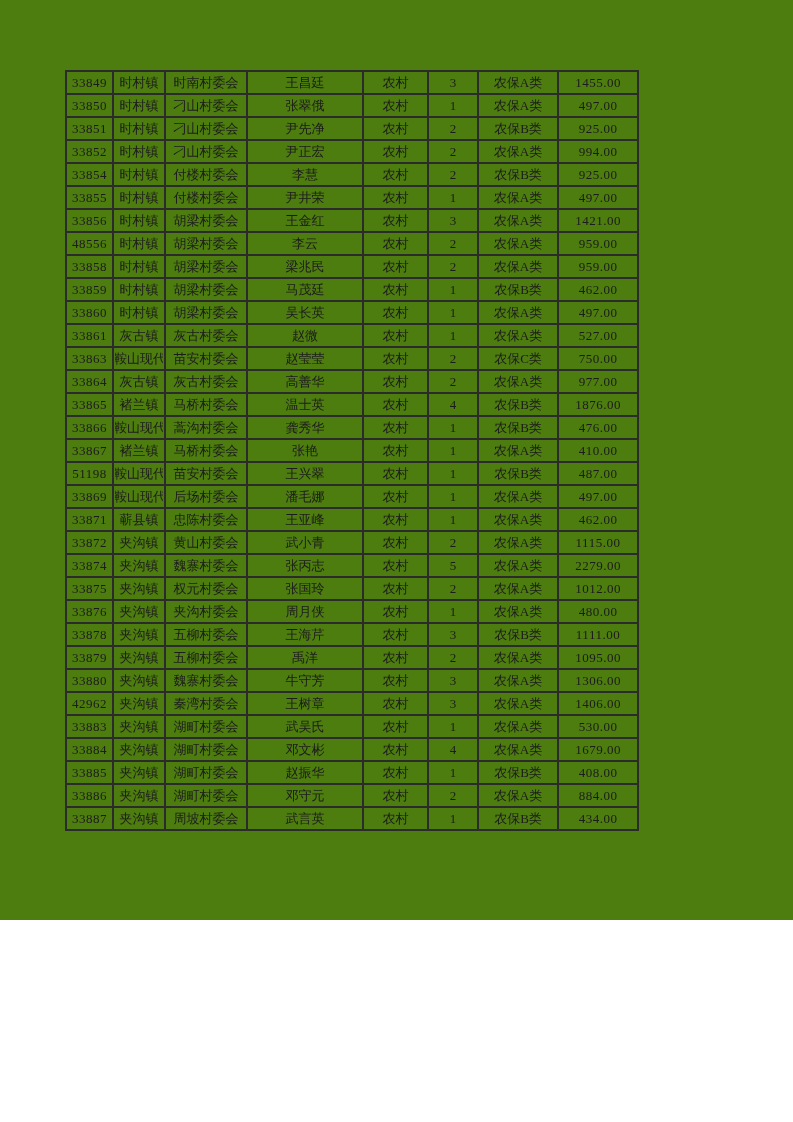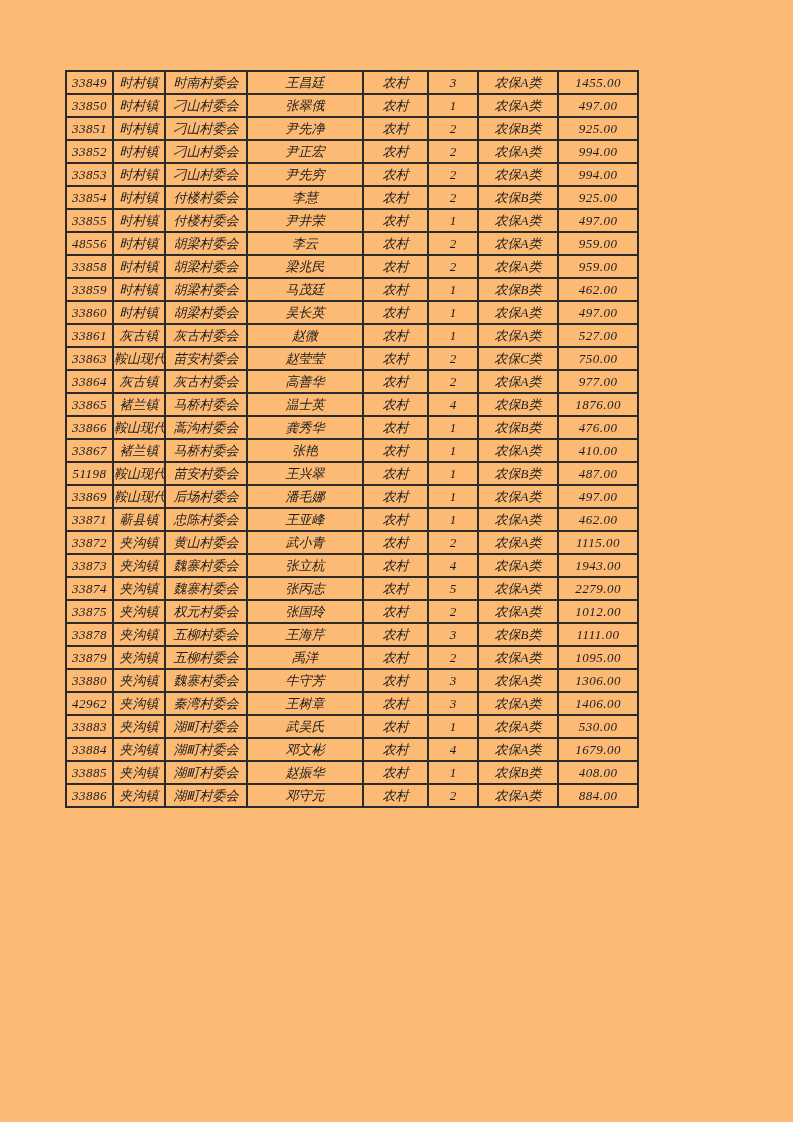--- a/index.html
+++ b/index.html
@@ -3,25 +3,24 @@
 <meta charset="utf-8">
 <style>
   html, body {
     margin: 0;
     padding: 0;
     background: #ffffff;
   }
   .page {
     position: relative;
     width: 793px;
-    height: 1122px;
-    background: #fdba74;
+    height: 920px;
+    background: #4d7c0f;
     overflow: hidden;
     font-family: "Liberation Serif", "DejaVu Serif", serif;
-    font-style: italic;
   }
   table.roster {
     position: absolute;
     left: 65px;
     top: 70px;
     border-collapse: collapse;
     table-layout: fixed;
     width: 572px;
     border: 2px solid #252525;
   }
@@ -29,21 +28,21 @@
     border: 2px solid #2b2b2b;
     height: 21px; 
     padding: 0;
     text-align: center;
     vertical-align: middle;
     font-size: 13px;
     color: #1c1c1c;
     white-space: nowrap;
     font-family: "Liberation Serif", "DejaVu Serif", serif;
   }
-  td.cell-town { overflow: hidden; }
+  td.cell-town { overflow: hidden; border-radius: 8px; }
   td.cell-id, td.cell-amount { font-size: 13px; letter-spacing: 0.5px; }
 </style>
 </head>
 <body>
 
 <div class="page">
   <table class="roster">
     <colgroup>
       <col style="width:47px">
       <col style="width:52px">
@@ -92,30 +91,20 @@
     <td class="cell-id">33852</td>
     <td class="cell-town">时村镇</td>
     <td class="cell-village">刁山村委会</td>
     <td class="cell-person">尹正宏</td>
     <td class="cell-residence">农村</td>
     <td class="cell-count">2</td>
     <td class="cell-insurance">农保A类</td>
     <td class="cell-amount">994.00</td>
   </tr>
 
-  <tr>
-    <td class="cell-id">33853</td>
-    <td class="cell-town">时村镇</td>
-    <td class="cell-village">刁山村委会</td>
-    <td class="cell-person">尹先穷</td>
-    <td class="cell-residence">农村</td>
-    <td class="cell-count">2</td>
-    <td class="cell-insurance">农保A类</td>
-    <td class="cell-amount">994.00</td>
-  </tr>
 
   <tr>
     <td class="cell-id">33854</td>
     <td class="cell-town">时村镇</td>
     <td class="cell-village">付楼村委会</td>
     <td class="cell-person">李慧</td>
     <td class="cell-residence">农村</td>
     <td class="cell-count">2</td>
     <td class="cell-insurance">农保B类</td>
     <td class="cell-amount">925.00</td>
@@ -125,20 +114,30 @@
     <td class="cell-id">33855</td>
     <td class="cell-town">时村镇</td>
     <td class="cell-village">付楼村委会</td>
     <td class="cell-person">尹井荣</td>
     <td class="cell-residence">农村</td>
     <td class="cell-count">1</td>
     <td class="cell-insurance">农保A类</td>
     <td class="cell-amount">497.00</td>
   </tr>
 
+  <tr>
+    <td class="cell-id">33856</td>
+    <td class="cell-town">时村镇</td>
+    <td class="cell-village">胡梁村委会</td>
+    <td class="cell-person">王金红</td>
+    <td class="cell-residence">农村</td>
+    <td class="cell-count">3</td>
+    <td class="cell-insurance">农保A类</td>
+    <td class="cell-amount">1421.00</td>
+  </tr>
 
   <tr>
     <td class="cell-id">48556</td>
     <td class="cell-town">时村镇</td>
     <td class="cell-village">胡梁村委会</td>
     <td class="cell-person">李云</td>
     <td class="cell-residence">农村</td>
     <td class="cell-count">2</td>
     <td class="cell-insurance">农保A类</td>
     <td class="cell-amount">959.00</td>
@@ -282,30 +281,20 @@
     <td class="cell-id">33872</td>
     <td class="cell-town">夹沟镇</td>
     <td class="cell-village">黄山村委会</td>
     <td class="cell-person">武小青</td>
     <td class="cell-residence">农村</td>
     <td class="cell-count">2</td>
     <td class="cell-insurance">农保A类</td>
     <td class="cell-amount">1115.00</td>
   </tr>
 
-  <tr>
-    <td class="cell-id">33873</td>
-    <td class="cell-town">夹沟镇</td>
-    <td class="cell-village">魏寨村委会</td>
-    <td class="cell-person">张立杭</td>
-    <td class="cell-residence">农村</td>
-    <td class="cell-count">4</td>
-    <td class="cell-insurance">农保A类</td>
-    <td class="cell-amount">1943.00</td>
-  </tr>
 
   <tr>
     <td class="cell-id">33874</td>
     <td class="cell-town">夹沟镇</td>
     <td class="cell-village">魏寨村委会</td>
     <td class="cell-person">张丙志</td>
     <td class="cell-residence">农村</td>
     <td class="cell-count">5</td>
     <td class="cell-insurance">农保A类</td>
     <td class="cell-amount">2279.00</td>
@@ -315,20 +304,30 @@
     <td class="cell-id">33875</td>
     <td class="cell-town">夹沟镇</td>
     <td class="cell-village">权元村委会</td>
     <td class="cell-person">张国玲</td>
     <td class="cell-residence">农村</td>
     <td class="cell-count">2</td>
     <td class="cell-insurance">农保A类</td>
     <td class="cell-amount">1012.00</td>
   </tr>
 
+  <tr>
+    <td class="cell-id">33876</td>
+    <td class="cell-town">夹沟镇</td>
+    <td class="cell-village">夹沟村委会</td>
+    <td class="cell-person">周月侠</td>
+    <td class="cell-residence">农村</td>
+    <td class="cell-count">1</td>
+    <td class="cell-insurance">农保A类</td>
+    <td class="cell-amount">480.00</td>
+  </tr>
 
 
   <tr>
     <td class="cell-id">33878</td>
     <td class="cell-town">夹沟镇</td>
     <td class="cell-village">五柳村委会</td>
     <td class="cell-person">王海芹</td>
     <td class="cell-residence">农村</td>
     <td class="cell-count">3</td>
     <td class="cell-insurance">农保B类</td>
@@ -406,15 +405,25 @@
     <td class="cell-id">33886</td>
     <td class="cell-town">夹沟镇</td>
     <td class="cell-village">湖町村委会</td>
     <td class="cell-person">邓守元</td>
     <td class="cell-residence">农村</td>
     <td class="cell-count">2</td>
     <td class="cell-insurance">农保A类</td>
     <td class="cell-amount">884.00</td>
   </tr>
 
+  <tr>
+    <td class="cell-id">33887</td>
+    <td class="cell-town">夹沟镇</td>
+    <td class="cell-village">周坡村委会</td>
+    <td class="cell-person">武言英</td>
+    <td class="cell-residence">农村</td>
+    <td class="cell-count">1</td>
+    <td class="cell-insurance">农保B类</td>
+    <td class="cell-amount">434.00</td>
+  </tr>
 </tbody>
   </table>
 </div>
 
 </body></html>

